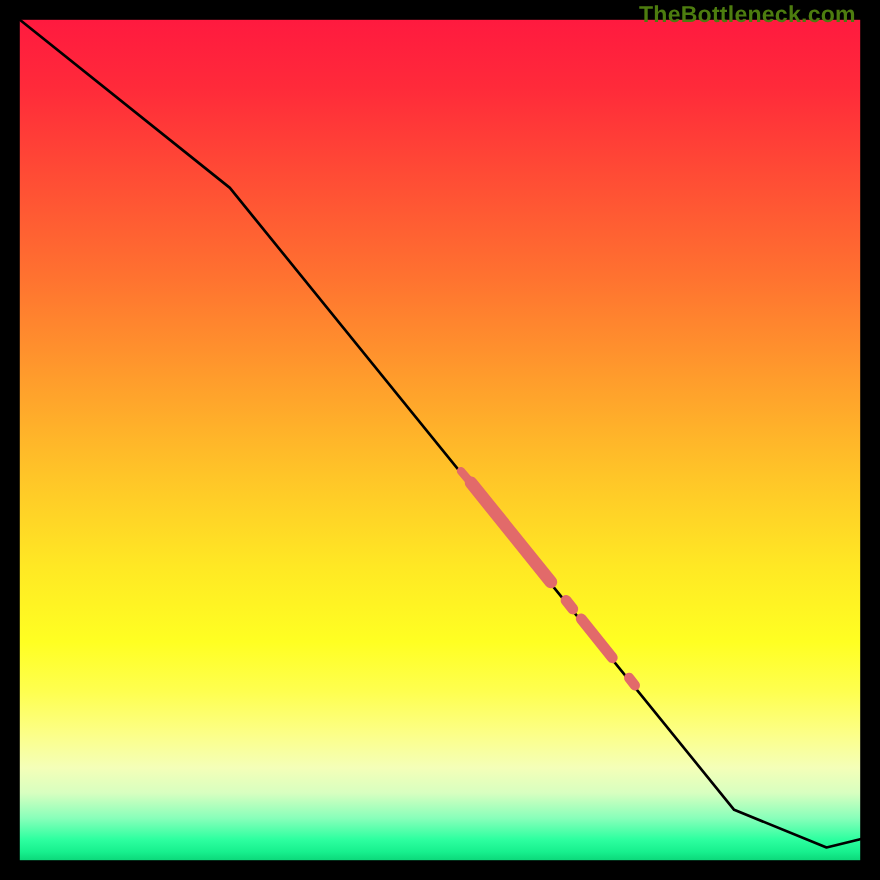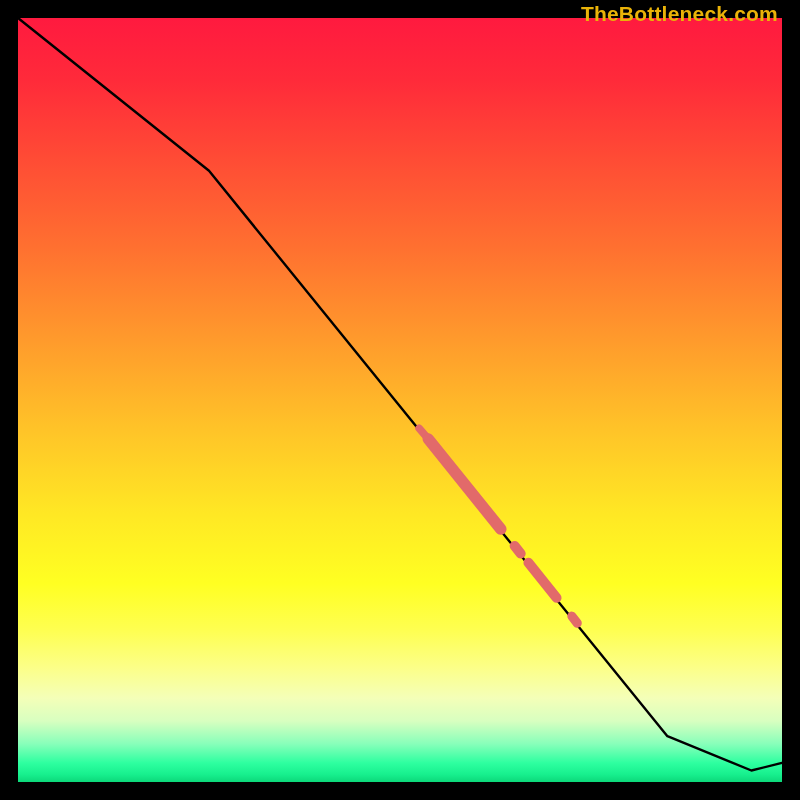--- a/index.html
+++ b/index.html
@@ -35,21 +35,21 @@
       #0cd87a 100%
     );
   }
   .watermark {
     position: absolute;
     top: 2px;
     right: 22px;
     font-family: Arial, Helvetica, sans-serif;
     font-size: 21px;
     font-weight: 600;
-    color: #eab308;
+    color: #4d7c0f;
     letter-spacing: 0.2px;
     user-select: none;
   }
   svg.lines {
     position: absolute;
     left: 18px;
     top: 18px;
     width: 764px;
     height: 764px;
     overflow: visible;

